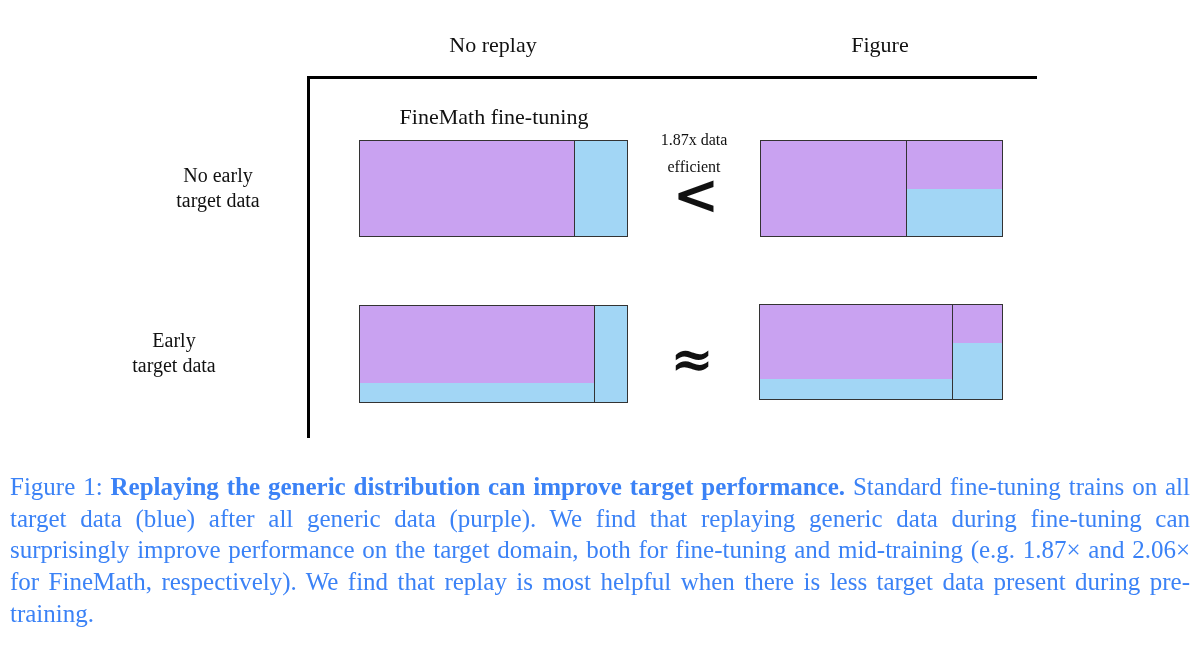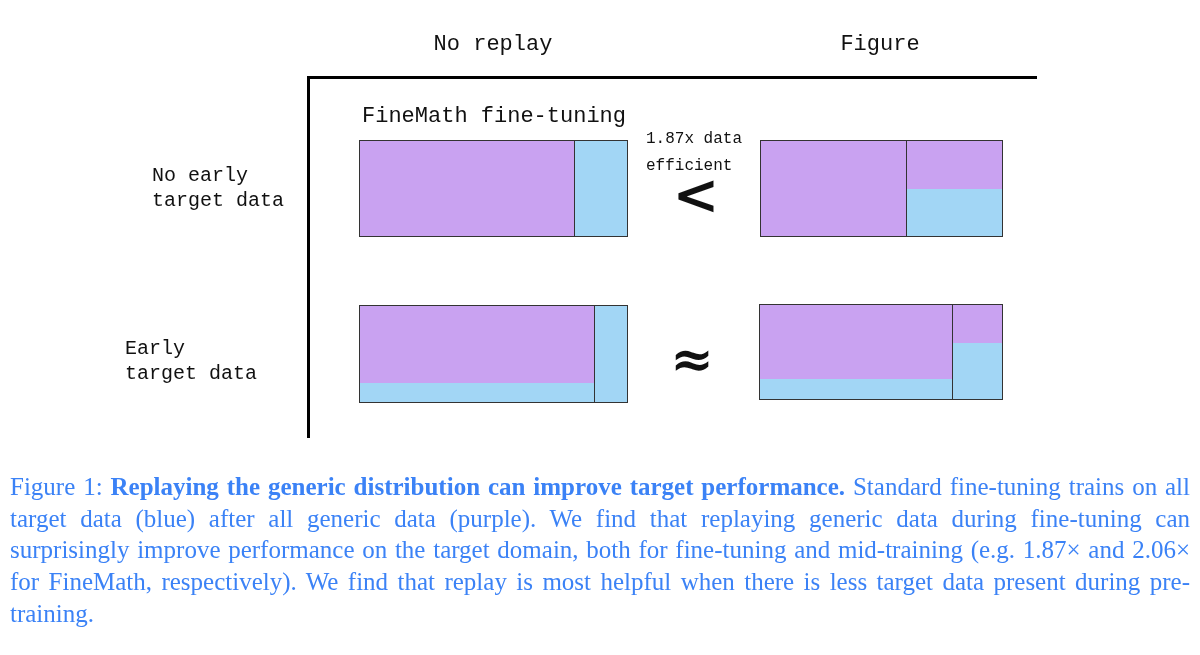--- a/index.html
+++ b/index.html
@@ -2,30 +2,30 @@
 <html><head>
 <meta charset="utf-8">
 <style>
   html,body{margin:0;padding:0;}
   body{
     width:1200px;height:655px;position:relative;background:#ffffff;
     font-family:"Liberation Serif","DejaVu Serif",serif;color:#111;
     overflow:hidden;
   }
   .abs{position:absolute;}
-  .centered{transform:translateX(-50%);font-family:Liberation Mono, monospace;}
+  .centered{transform:translateX(-50%);text-align:center;}
 
   
   .col-label{font-size:22px;white-space:nowrap;}
   .lbl-no-replay{left:493px;top:32px;}
   .lbl-replay{left:880px;top:32px;}
   .box-title{left:494px;top:104px;font-size:22px;white-space:nowrap;}
   .row-label{font-size:20px;line-height:25px;white-space:pre-line;}
   .lbl-no-early{left:218px;top:163px;}
-  .lbl-early{left:191px;top:328px;margin-top:8px;}
+  .lbl-early{left:174px;top:328px;}
   .note{left:694px;top:126px;font-size:16px;line-height:27px;white-space:pre-line;}
 
   
   .axis-h{left:308px;top:76px;width:729px;height:3px;}
   .axis-v{left:307px;top:76px;width:2.5px;height:362px;}
 
   
   .sym{transform:translate(-50%,-50%);font-weight:bold;line-height:1;font-family:"DejaVu Serif",serif;}
   .sym-lt{left:696px;top:194px;font-size:56px;}
   .sym-approx{left:692px;top:359px;font-size:52px;}

